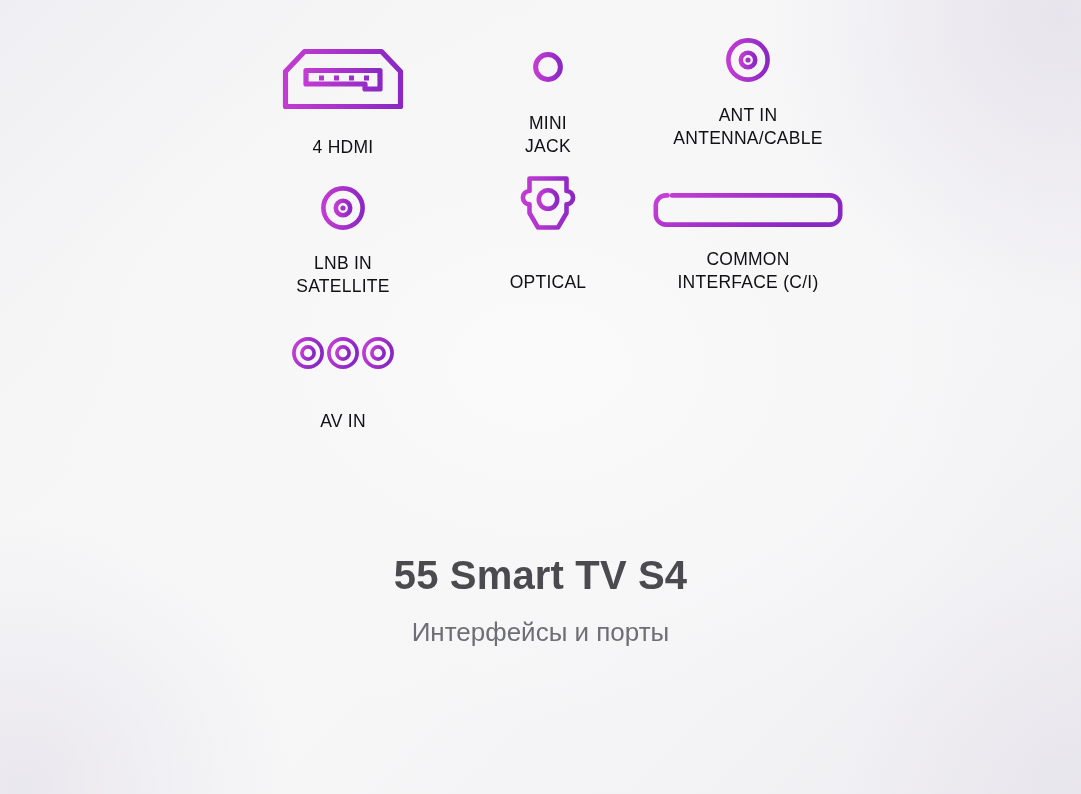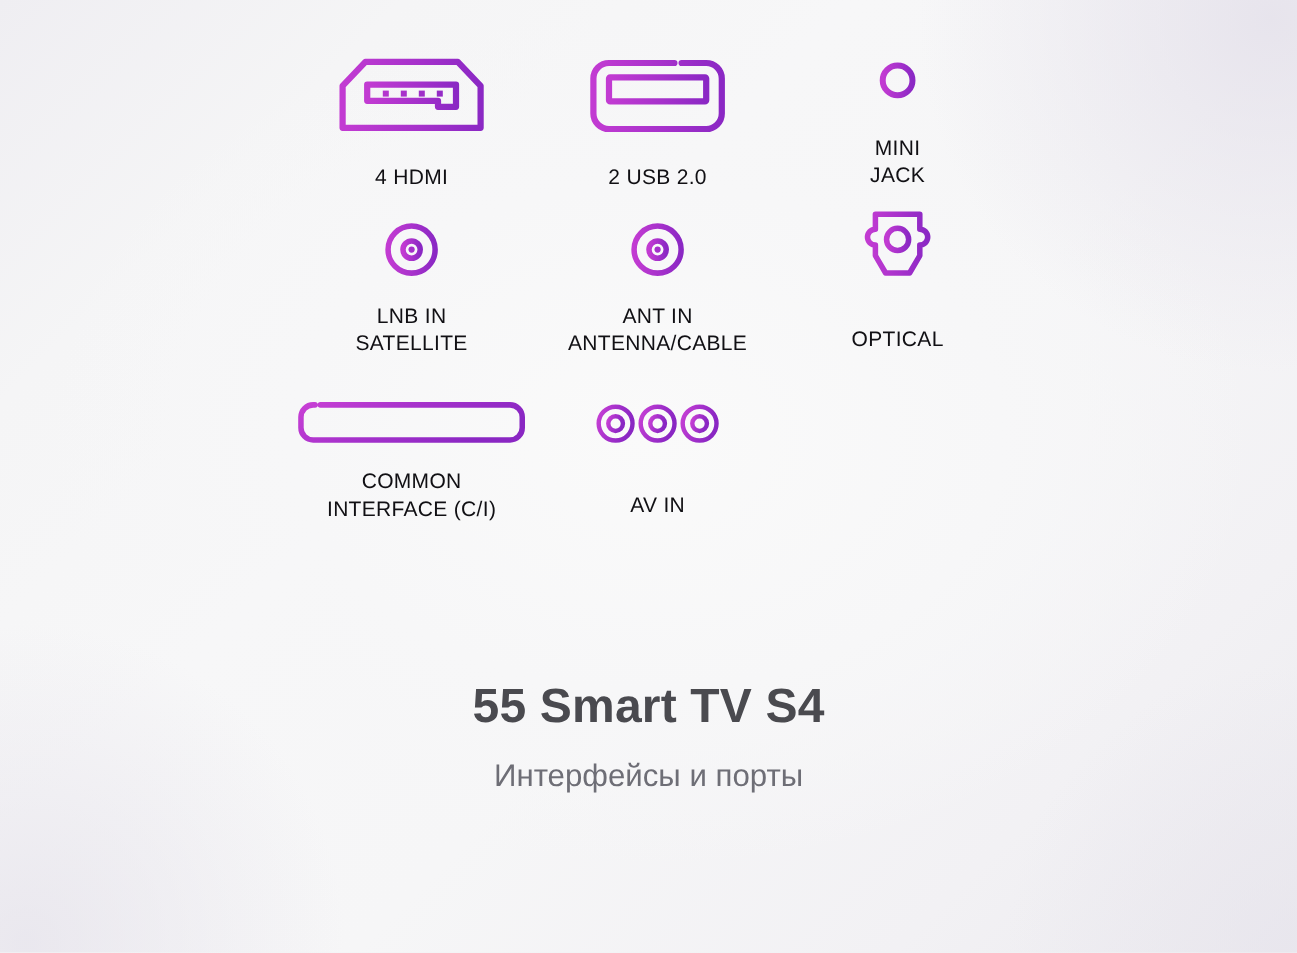--- a/index.html
+++ b/index.html
@@ -86,21 +86,21 @@
   .cell-ci     .port-icon { height: 52px; }
   .cell-ci     .port-label { margin-top: 20px; }
   .cell-rj     .port-icon { height: 66px; }
   .cell-rj     .port-label { margin-top: 40px; }
 
   
   .product-block {
     position: absolute;
     left: 0;
     right: 0;
-    top: 566px;
+    top: 552px;
     text-align: center;
   }
   .product-title {
     font-size: 40px;
     font-weight: 700;
     letter-spacing: 0.004em;
     color: #4a4a4f;
     line-height: 1.15;
   }
   .product-subtitle {
@@ -140,62 +140,53 @@
           <path d="M26 24.5 L100 24.5 L100 43 L85 43 L85 38 L26 38 Z" stroke="url(#gradPurple)" stroke-width="5.2" stroke-linejoin="round" fill="none"></path>
           <rect x="39" y="29.5" width="5" height="5" fill="#B436CE"></rect>
           <rect x="54" y="29.5" width="5" height="5" fill="#A831CB"></rect>
           <rect x="69" y="29.5" width="5" height="5" fill="#9E2EC8"></rect>
           <rect x="84" y="29.5" width="5" height="5" fill="#942BC6"></rect>
         </svg>
       </div>
       <div class="port-label">4 HDMI</div>
     </div>
 
-    <div class="port-cell cell-usb">
-      <div class="port-icon">
-        <svg width="116" height="64" viewBox="0 0 116 64" fill="none">
-          <path d="M78 4.5 L98.5 4.5 A13 13 0 0 1 111.5 17.5 L111.5 46.5 A13 13 0 0 1 98.5 59.5 L17.5 59.5 A13 13 0 0 1 4.5 46.5 L4.5 17.5 A13 13 0 0 1 17.5 4.5 L72 4.5" stroke="url(#gradPurple)" stroke-width="5.2" stroke-linecap="round" fill="none"></path>
-          <rect x="17.5" y="16.5" width="81" height="20" rx="1" stroke="url(#gradPurple)" stroke-width="5.2" fill="none"></rect>
-        </svg>
-      </div>
-      <div class="port-label">2 USB 2.0</div>
-    </div>
 
     <div class="port-cell cell-jack">
       <div class="port-icon">
         <svg width="34" height="34" viewBox="0 0 34 34" fill="none" style="margin-bottom:28px">
           <circle cx="17" cy="17" r="12.4" stroke="url(#gradPurple)" stroke-width="5" fill="none"></circle>
         </svg>
       </div>
       <div class="port-label">MINI
 JACK</div>
     </div>
 
-    <div class="port-cell cell-lnb">
+    <div class="port-cell cell-ant">
       <div class="port-icon">
         <svg width="48" height="48" viewBox="0 0 48 48" fill="none">
           <circle cx="24" cy="24" r="19.6" stroke="url(#gradPurple)" stroke-width="4.6" fill="none"></circle>
           <circle cx="24" cy="24" r="7.2" stroke="url(#gradPurple)" stroke-width="4.6" fill="none"></circle>
           <circle cx="24" cy="24" r="2.6" fill="#A430CB"></circle>
         </svg>
       </div>
-      <div class="port-label">LNB IN
-SATELLITE</div>
-    </div>
-
-    <div class="port-cell cell-ant">
+      <div class="port-label">ANT IN
+ANTENNA/CABLE</div>
+    </div>
+
+    <div class="port-cell cell-lnb">
       <div class="port-icon">
         <svg width="48" height="48" viewBox="0 0 48 48" fill="none">
           <circle cx="24" cy="24" r="19.6" stroke="url(#gradPurple)" stroke-width="4.6" fill="none"></circle>
           <circle cx="24" cy="24" r="7.2" stroke="url(#gradPurple)" stroke-width="4.6" fill="none"></circle>
           <circle cx="24" cy="24" r="2.6" fill="#A430CB"></circle>
         </svg>
       </div>
-      <div class="port-label">ANT IN
-ANTENNA/CABLE</div>
+      <div class="port-label">LNB IN
+SATELLITE</div>
     </div>
 
     <div class="port-cell cell-optical">
       <div class="port-icon">
         <svg width="62" height="58" viewBox="0 0 62 58" fill="none">
           <path d="M12.5 4.5 L49.5 4.5 L49.5 17 A6.6 6.6 0 0 1 49.5 30.2 L49.5 39 L41 53.5 L21 53.5 L12.5 39 L12.5 30.2 A6.6 6.6 0 0 1 12.5 17 Z" stroke="url(#gradPurple)" stroke-width="4.6" stroke-linejoin="round" fill="none"></path>
           <circle cx="31" cy="25.5" r="9.2" stroke="url(#gradPurple)" stroke-width="4.6" fill="none"></circle>
         </svg>
       </div>
       <div class="port-label">OPTICAL</div>

